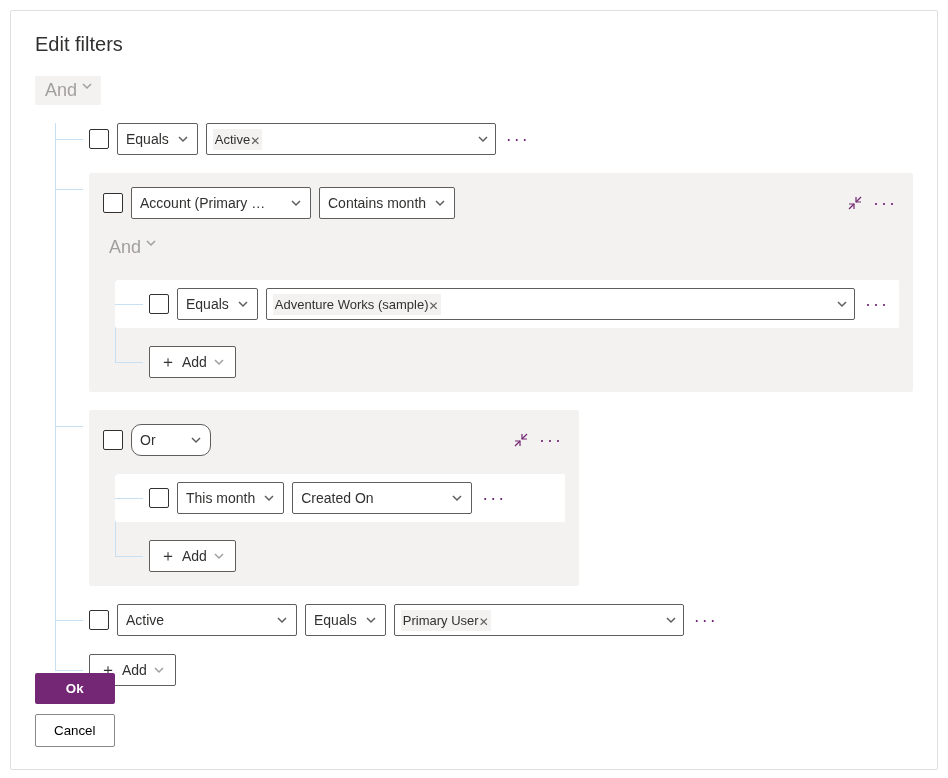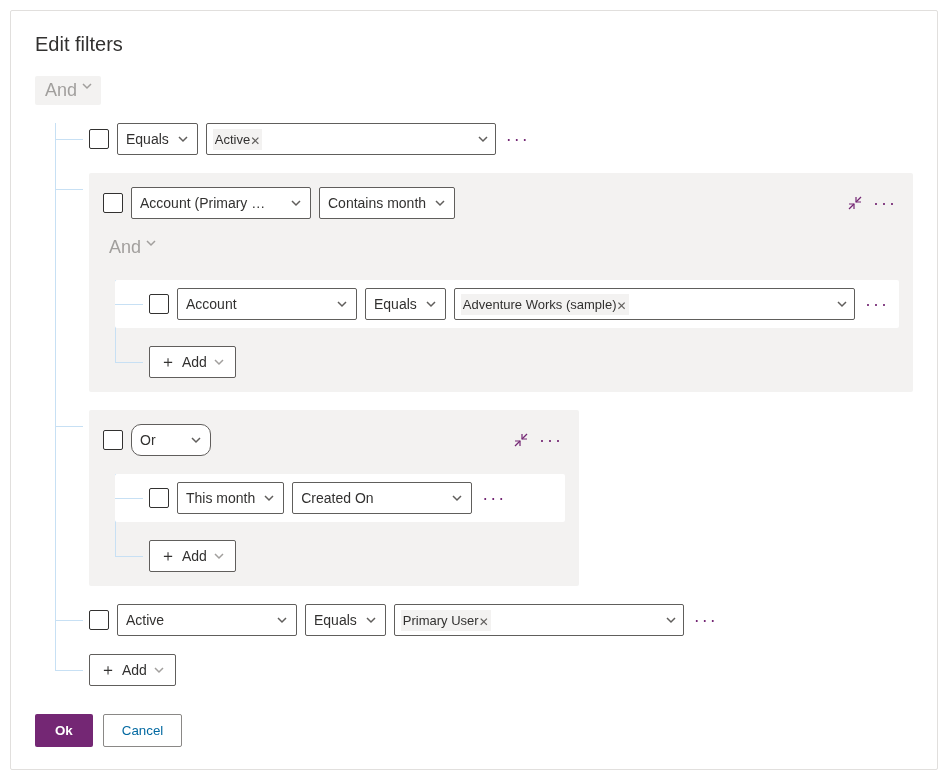--- a/index.html
+++ b/index.html
@@ -191,33 +191,34 @@
     height:32px;
     border-radius:2px;
   }
   .add-btn .plus { font-size:16px; line-height:1; color:#323130;}
   .footer {
     position:absolute;
     bottom:22px;
     left:24px;
     display:flex;
     gap:10px;
+    flex-direction:column;
   }
   .btn-primary {
     background:#742774;
     color:#fff;
     border:none;
     padding:8px 20px;
     border-radius:2px;
     font-weight:600;
     cursor:pointer;
   }
   .btn-secondary {
     background:#fff;
-    color:#0369a1;
+    color:#000000;
     border:1px solid #8a8886;
     padding:8px 18px;
     border-radius:2px;
     cursor:pointer;
   }
   .ellipsis-text {
     white-space:nowrap; overflow:hidden; text-overflow:ellipsis;
     max-width:130px;
   }
   .hline-only {
@@ -330,28 +331,20 @@
                   <path d="M1 3 L5 7 L9 3"></path>
                 </svg>
               </span>
           </span>
         </div>
 
         <div class="subtree">
           <div class="vline"></div>
           <div class="subrow">
             <div class="checkbox" style="margin-top:0;"></div>
-            <div class="sel w-field">
-              <span>Account</span>
-              <span class="chev">
-                  <svg viewBox="0 0 10 10">
-                    <path d="M1 3 L5 7 L9 3"></path>
-                  </svg>
-                </span>
-            </div>
             <div class="sel">
               <span>Equals</span>
               <span class="chev">
                   <svg viewBox="0 0 10 10">
                     <path d="M1 3 L5 7 L9 3"></path>
                   </svg>
                 </span>
             </div>
             <div class="valwrap flex-val" style="flex:1;">
               <span class="tag">

